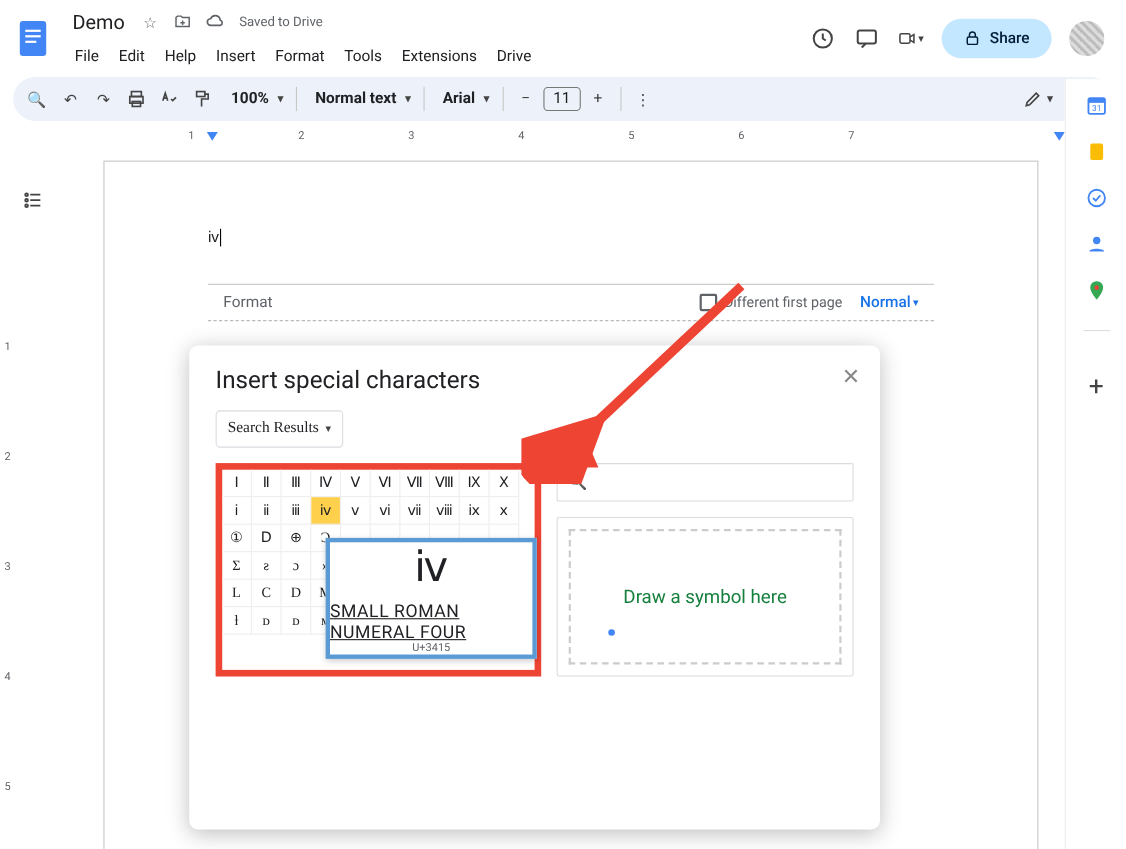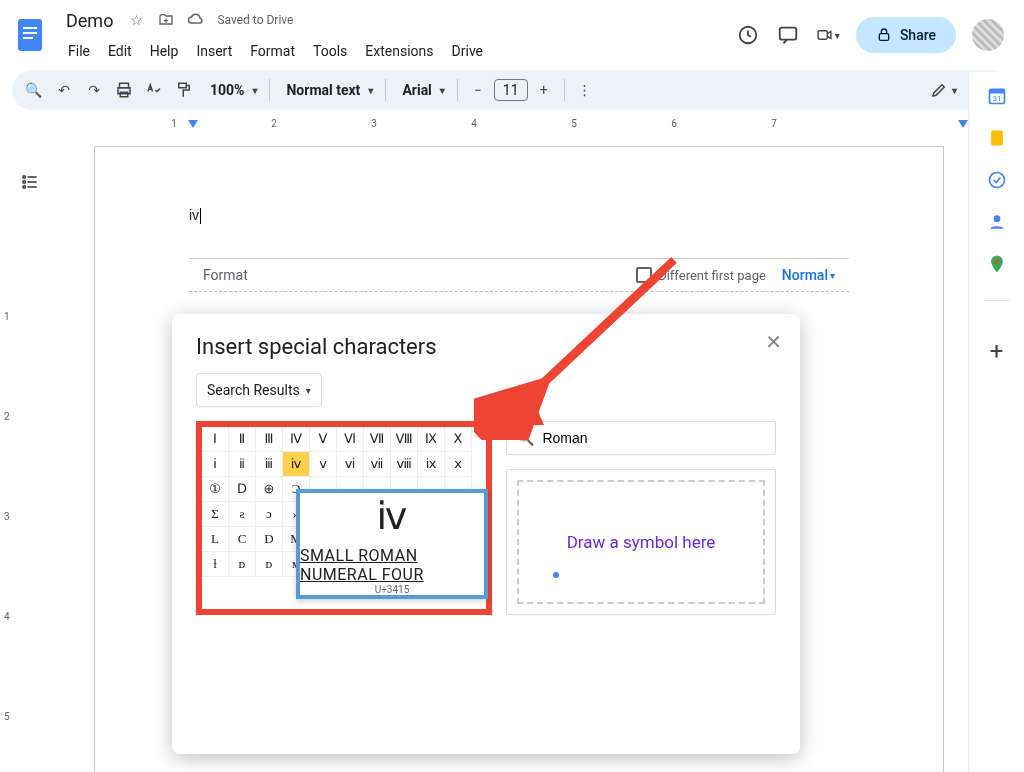--- a/index.html
+++ b/index.html
@@ -54,34 +54,34 @@
 
   .side-panel { position:absolute; right:0; top:72px; bottom:0; width:56px; border-left:1px solid #eee; display:flex; flex-direction:column; align-items:center; gap:22px; padding-top:14px; background:#fff;}
   .sp-ic { width:20px; height:20px;}
   .sp-add { font-size:24px; color:#444; margin-top:10px;}
   .sp-sep { width:24px; height:1px; background:#ddd; margin:4px 0;}
 
   .dialog { position:absolute; left:172px; top:314px; width:628px; height:440px; background:#fff; border-radius:8px; box-shadow: 0 4px 20px rgba(0,0,0,.25); padding: 20px 24px;}
   .dlg-close { position:absolute; right:18px; top:18px; color:#888; font-size:20px; line-height:1; cursor:pointer;}
   .dlg-title { font-size:22px; font-weight:400; color:#202124;}
   .dlg-controls { margin-top:14px; display:flex; gap:12px;}
-  .dlg-dd { border:1px solid #dadce0; border-radius:4px; padding: 8px 10px; font-size:14px; display:flex; align-items:center; gap:6px; cursor:pointer;}
+  .dlg-dd { border:1px solid #dadce0; border-radius:4px; padding: 8px 10px; font-size:14px; display:flex; align-items:center; gap:6px; cursor:pointer;font-family:Liberation Serif, serif;}
   .dlg-body { display:flex; margin-top:14px;}
   .char-panel { width:296px; height:194px; border: 6px solid #ed4434; position:relative;}
   .char-grid { display:grid; grid-template-columns: repeat(10, 27px); }
   .char-cell { width:27px; height:25px; border-right:1px solid #eee; border-bottom:1px solid #eee; display:flex; align-items:center; justify-content:center; font-size:13px; font-family: 'Times New Roman', serif; cursor:pointer;}
   .char-cell.hl { background:#ffd04c;}
   .tooltip { position:absolute; left:94px; top:62px; width:192px; height:110px; border:4px solid #5a9bd5; background:#fff; display:flex; flex-direction:column; align-items:center; justify-content:center; box-shadow: 0 2px 6px rgba(0,0,0,.2);}
   .tooltip .big { font-size:38px; font-family:'Times New Roman', serif;}
   .tooltip .lbl { font-size:16px; letter-spacing:.5px; margin-top:8px; color:#202124;text-decoration:underline;}
   .tooltip .code { font-size:10px; color:#5f6368;}
   .right-col { flex:1; display:flex; flex-direction:column; margin-left:14px;}
   .search-box { border:1px solid #dadce0; border-radius:2px; padding:8px 10px; display:flex; align-items:center; gap:8px;}
   .search-box input { border:none; outline:none; font-size:14px; flex:1;}
-  .draw-pad { margin-top:14px; flex:1; border:1px solid #dadce0; border-radius:2px; display:flex; align-items:center; justify-content:center; color:#6d28d9; font-size:17px; position:relative;}
+  .draw-pad { margin-top:14px; flex:1; border:1px solid #dadce0; border-radius:2px; display:flex; align-items:center; justify-content:center; color:#15803d; font-size:17px; position:relative;}
   .draw-pad::after{ content:""; position:absolute; inset:10px; border:2px dashed #ccc;}
   .draw-dot { position:absolute; left:46px; bottom:36px; width:6px;height:6px;background:#4285f4;border-radius:50%;}
 
   .arrow { position:absolute; left:474px; top:250px; width:220px; height:190px; pointer-events:none;}
 
 </style>
 </head>
 <body>
 
 <div class="top-bar">
@@ -363,21 +363,20 @@
         </div>
       <div class="tooltip">
         <div class="big">ⅳ</div>
         <div class="lbl">SMALL ROMAN NUMERAL FOUR</div>
         <div class="code">U+3415</div>
       </div>
     </div>
     <div class="right-col">
       <div class="search-box">
         <span>🔍</span>
-        <input value="Roman" style="">
       </div>
       <div class="draw-pad">
         <span style="z-index:1">Draw a symbol here</span>
         <div class="draw-dot"></div>
       </div>
     </div>
   </div>
 </div>
 
 <svg class="arrow" viewBox="0 0 220 190">

